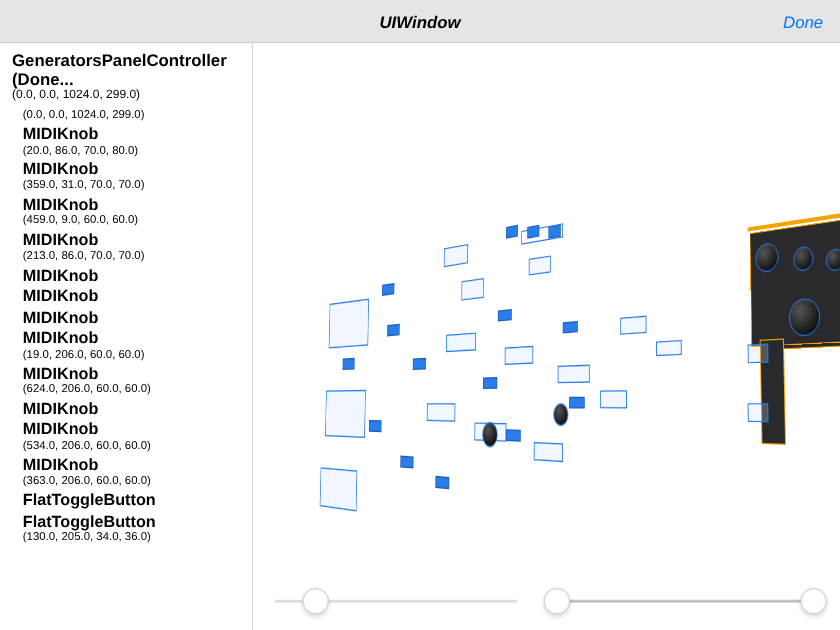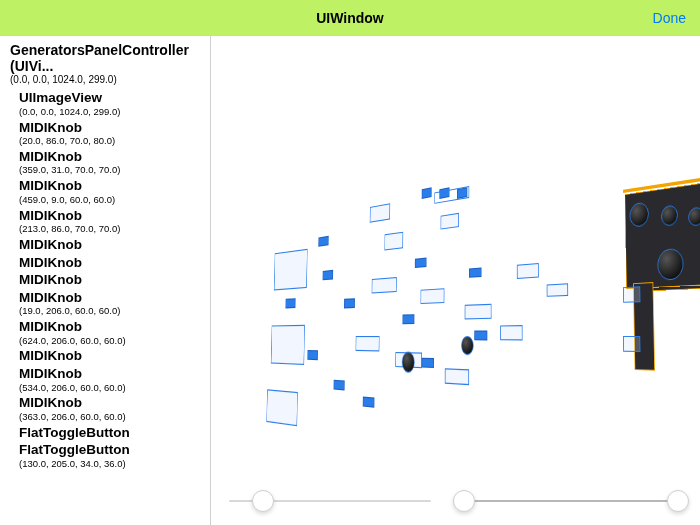--- a/index.html
+++ b/index.html
@@ -5,25 +5,26 @@
     * { margin: 0; padding: 0; box-sizing: border-box; }
     body {
       font-family: -apple-system, BlinkMacSystemFont, "Helvetica Neue", sans-serif;
       width: 700px;
       height: 525px;
       overflow: hidden;
       background: #fff;
     }
     .navbar {
       height: 36px;
-      background: #bef264;
+      background: #e5e5e5;
       border-bottom: 1px solid #d0d0d0;
       display: flex;
       align-items: center;
       position: relative;
+      font-style: italic;
     }
     .navbar-title {
       position: absolute;
       left: 50%;
       transform: translateX(-50%);
       font-size: 14px;
       font-weight: 600;
       color: #000;
     }
     .navbar-done {
@@ -149,26 +150,25 @@
 
 <div class="navbar">
   <div class="navbar-title">UIWindow</div>
   <div class="navbar-done">Done</div>
 </div>
 
 <div class="content">
 
   <div class="sidebar">
     <div class="tree-root">
-      <div class="tree-root-title">GeneratorsPanelController (UIVi...</div>
+      <div class="tree-root-title">GeneratorsPanelController (Done...</div>
       <div class="tree-root-sub">(0.0, 0.0, 1024.0, 299.0)</div>
     </div>
     <div id="tree-items">
         <div class="tree-item">
-          <div class="tree-item-title">UIImageView</div>
           <div class="tree-item-sub">(0.0, 0.0, 1024.0, 299.0)</div>
         </div>
         <div class="tree-item">
           <div class="tree-item-title">MIDIKnob</div>
           <div class="tree-item-sub">(20.0, 86.0, 70.0, 80.0)</div>
         </div>
         <div class="tree-item">
           <div class="tree-item-title">MIDIKnob</div>
           <div class="tree-item-sub">(359.0, 31.0, 70.0, 70.0)</div>
         </div>

